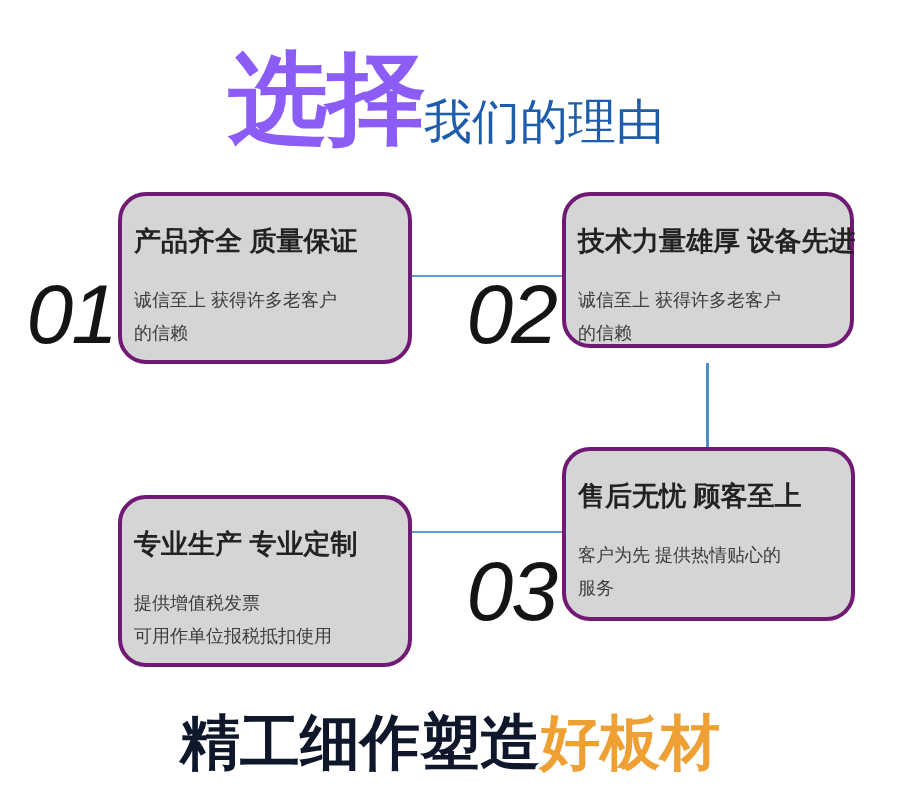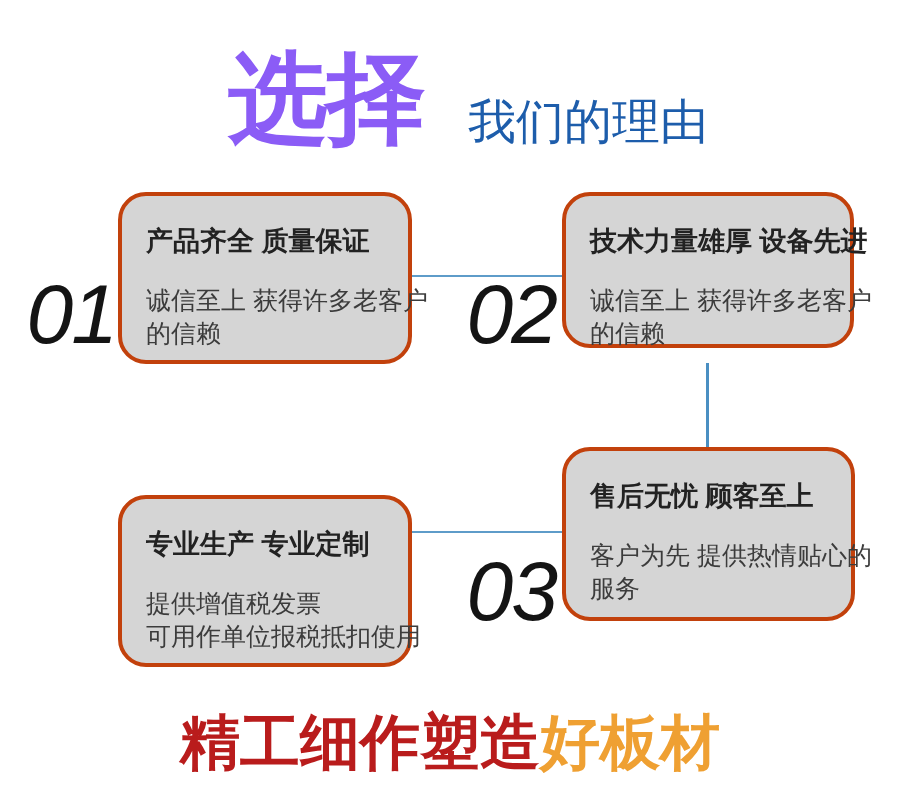--- a/index.html
+++ b/index.html
@@ -30,56 +30,55 @@
   }
   .title-sub {
     position: absolute;
     left: 424px;
     top: 97px;
     font-size: 48px;
     line-height: 1.05;
     font-weight: 500;
     color: #1d5dab;
     white-space: nowrap;
-    margin-left: 44px;
   }
 
   
   .conn {
     position: absolute;
     background: #5e9cc9;
   }
   .conn-h-top   { left: 412px; top: 275px; width: 150px; height: 2px; }
   .conn-h-bottom{ left: 412px; top: 531px; width: 150px; height: 2px; }
   .conn-v       { left: 706px; top: 363px; width: 3px;  height: 85px; background: #4a8fc2; }
 
   
   .card {
     position: absolute;
     background: #d5d5d5;
-    border: 4px solid #c2410c;
+    border: 4px solid #701a75;
     border-radius: 28px;
     box-sizing: border-box;
-    padding: 27px 14px 0 24px;
+    padding: 27px 14px 0 12px;
   }
   .card-1 { left: 118px; top: 192px; width: 294px; height: 172px; }
   .card-2 { left: 562px; top: 192px; width: 292px; height: 156px; }
   .card-4 { left: 118px; top: 447px; width: 294px; height: 172px; margin-top: 48px; }
   .card-3 { left: 562px; top: 447px; width: 293px; height: 174px; }
 
   .card-title {
     font-size: 27px;
     font-weight: 600;
     color: #222222;
     white-space: nowrap;
     letter-spacing: 0px;
   }
   .card-body {
     margin-top: 25px;
-    font-size: 25px;
+    font-size: 18px;
     line-height: 33px;
     font-weight: 400;
     color: #3c3c3c;
     white-space: nowrap;
   }
 
   
   .num {
     position: absolute;
     width: 92px;
@@ -101,21 +100,21 @@
     position: absolute;
     left: 0;
     top: 708px;
     width: 100%;
     text-align: center;
     font-size: 60px;
     line-height: 1.15;
     white-space: nowrap;
   }
   .tagline-dark {
-    color: #b91c1c;
+    color: #0f172a;
     font-weight: 700;
   }
   .tagline-accent {
     color: #efa032;
     font-weight: 800;
   }
 </style>
 </head>
 <body>
 

